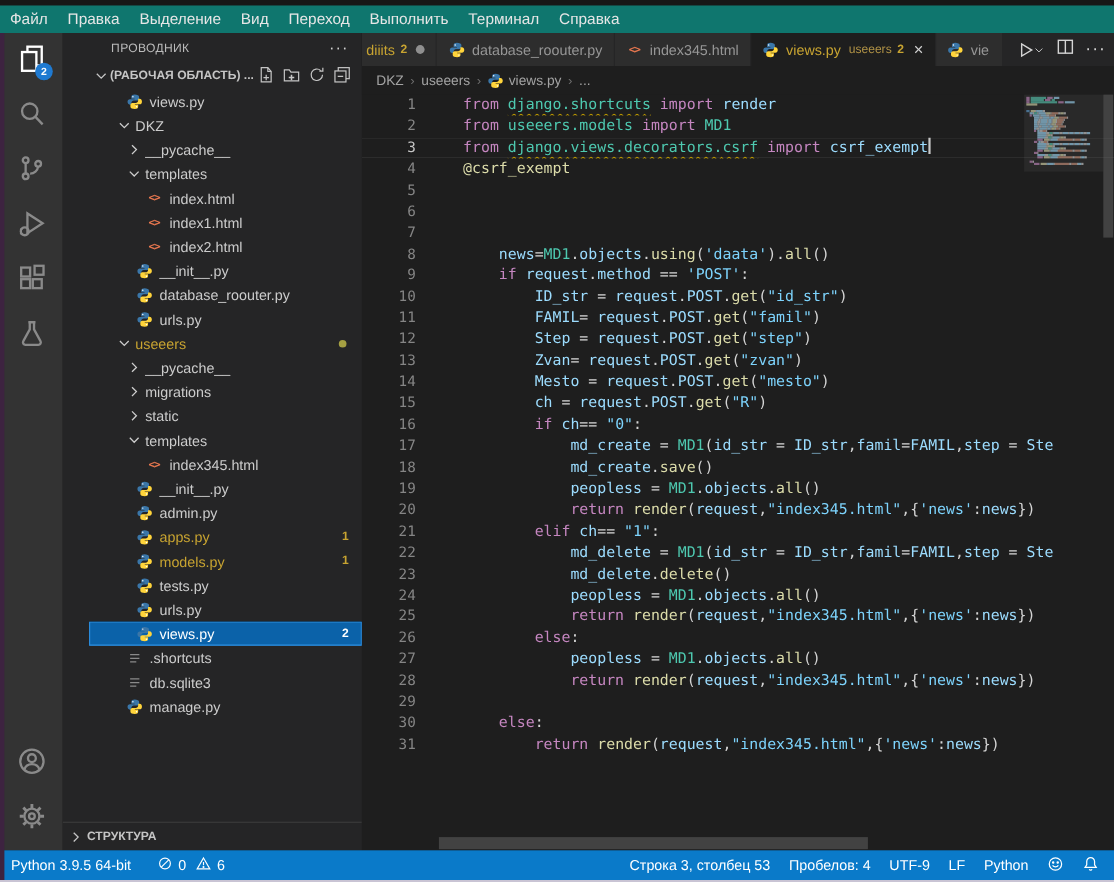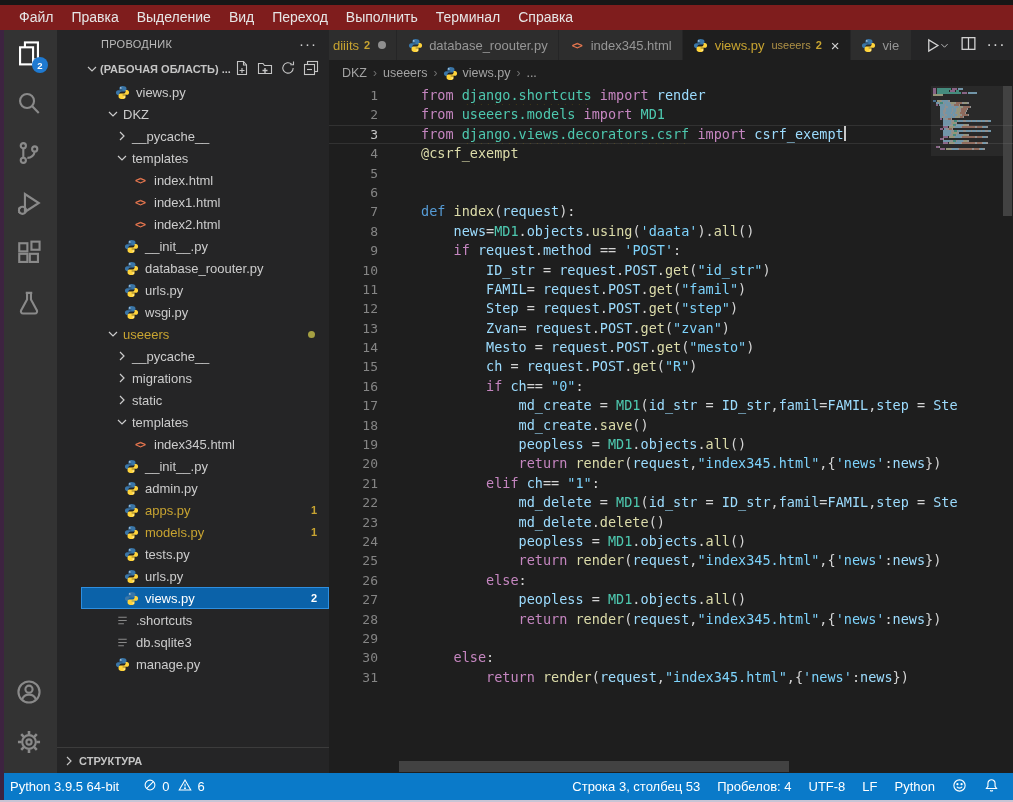--- a/index.html
+++ b/index.html
@@ -1,20 +1,20 @@
 <!DOCTYPE html>
 <html><head>
 <meta charset="utf-8">
 <style>
   html,body{margin:0;padding:0;}
   body{width:1013px;height:802px;position:relative;background:#1e1e1e;overflow:hidden;
        font-family:"Liberation Sans",sans-serif;-webkit-font-smoothing:antialiased;}
   .window-top{position:absolute;top:0;left:0;right:0;height:5px;background:#171717;}
-  .menubar{position:absolute;top:5px;left:0;right:0;height:25px;background:#7f1d1d;
-           display:flex;align-items:center;padding-left:10px;z-index:30;}
+  .menubar{position:absolute;top:5px;left:0;right:0;height:25px;background:#0f766e;
+           display:flex;align-items:center;z-index:30;}
   .menu-item{color:#e6e6e6;font-size:14px;padding:0 9px;height:25px;line-height:25px;cursor:default;}
   .edge-left{position:absolute;top:30px;left:0;width:4px;bottom:0;background:#3d2340;z-index:60;}
   .edge-bottom{position:absolute;left:0;right:0;bottom:0;height:2px;background:#c9c4d4;z-index:70;}
 
   .main{position:absolute;top:30px;left:0;right:0;bottom:29px;display:flex;}
 
   
   .activitybar{width:57px;background:#333333;display:flex;flex-direction:column;align-items:center;flex-shrink:0;}
   .ab-item{width:57px;height:50px;display:flex;align-items:center;justify-content:center;position:relative;color:#8a8a8a;}
   .ab-item.active{box-shadow:inset 2px 0 0 #ffffff;color:#ffffff;}
@@ -281,31 +281,20 @@
           <span class="ficon">
             <svg viewBox="0 0 16 16" style="width:15px;height:15px">
               <path fill="#3a76a8" d="M7.9 1C6 1 4.7 1.8 4.7 3.2V5h3.2v.5H3.3C1.9 5.5 1 6.6 1 8.1s.9 2.7 2.3 2.7h1.4V9.2c0-1.3 1.1-2.3 2.4-2.3h3.2c1 0 1.9-.9 1.9-2V3.2C12.2 1.9 10.3 1 7.9 1z"></path>
               <path fill="#ffd43b" d="M8.1 15c1.9 0 3.2-.8 3.2-2.2V11H8.1v-.5h4.6c1.4 0 2.3-1.1 2.3-2.6S14.1 5.2 12.7 5.2h-1.4v1.6c0 1.3-1.1 2.3-2.4 2.3H5.7c-1 0-1.9.9-1.9 2v1.7C3.8 14.1 5.7 15 8.1 15z"></path>
               <circle fill="#fff" cx="6.2" cy="3.1" r=".7"></circle>
               <circle fill="#fff" cx="9.8" cy="12.9" r=".7"></circle>
             </svg>
           </span>
           <span class="lbl">urls.py</span>
         </div>
-        <div class="tree-row" style="padding-left: 42px;">
-          <span class="ficon">
-            <svg viewBox="0 0 16 16" style="width:15px;height:15px">
-              <path fill="#3a76a8" d="M7.9 1C6 1 4.7 1.8 4.7 3.2V5h3.2v.5H3.3C1.9 5.5 1 6.6 1 8.1s.9 2.7 2.3 2.7h1.4V9.2c0-1.3 1.1-2.3 2.4-2.3h3.2c1 0 1.9-.9 1.9-2V3.2C12.2 1.9 10.3 1 7.9 1z"></path>
-              <path fill="#ffd43b" d="M8.1 15c1.9 0 3.2-.8 3.2-2.2V11H8.1v-.5h4.6c1.4 0 2.3-1.1 2.3-2.6S14.1 5.2 12.7 5.2h-1.4v1.6c0 1.3-1.1 2.3-2.4 2.3H5.7c-1 0-1.9.9-1.9 2v1.7C3.8 14.1 5.7 15 8.1 15z"></path>
-              <circle fill="#fff" cx="6.2" cy="3.1" r=".7"></circle>
-              <circle fill="#fff" cx="9.8" cy="12.9" r=".7"></circle>
-            </svg>
-          </span>
-          <span class="lbl">wsgi.py</span>
-        </div>
         <div class="tree-row warn" style="padding-left: 24px;">
           <span class="chev"><svg viewBox="0 0 16 16" style="width:16px;height:16px;" fill="none" stroke="currentColor" stroke-width="1.2">
               <path d="M4 6l4 4 4-4"></path>
             </svg></span>
           <span class="lbl">useeers</span>
           <span class="tree-dot"></span>
         </div>
         <div class="tree-row" style="padding-left: 33px;">
           <span class="chev"><svg viewBox="0 0 16 16" style="width:16px;height:16px;" fill="none" stroke="currentColor" stroke-width="1.2">
               <path d="M6 4l4 4-4 4"></path>
@@ -542,21 +531,21 @@
           <span>...</span>
         </span>
       </div>
     <div class="code" id="code">
         <div class="line"><span class="gutter">1</span><span class="lcontent"><span class="tk-k">from</span><span class="tk-t"> </span><span class="tk-cu">django.shortcuts</span><span class="tk-t"> </span><span class="tk-k">import</span><span class="tk-t"> </span><span class="tk-v">render</span></span></div>
         <div class="line"><span class="gutter">2</span><span class="lcontent"><span class="tk-k">from</span><span class="tk-t"> </span><span class="tk-c">useeers.models</span><span class="tk-t"> </span><span class="tk-k">import</span><span class="tk-t"> </span><span class="tk-c">MD1</span></span></div>
         <div class="line current"><span class="gutter">3</span><span class="lcontent"><span class="tk-k">from</span><span class="tk-t"> </span><span class="tk-cu">django.views.decorators.csrf</span><span class="tk-t"> </span><span class="tk-k">import</span><span class="tk-t"> </span><span class="tk-v">csrf_exempt</span><span class="cursor"></span></span></div>
         <div class="line"><span class="gutter">4</span><span class="lcontent"><span class="tk-f">@csrf_exempt</span></span></div>
         <div class="line"><span class="gutter">5</span><span class="lcontent"></span></div>
         <div class="line"><span class="gutter">6</span><span class="lcontent"></span></div>
-        <div class="line"><span class="gutter">7</span><span class="lcontent"><span class="tk-d">def</span><span class="tk-t"> </span><span class="tk-f">index</span><span class="tk-t">(</span><span class="tk-v">request</span><span class="tk-t">):</span></span></div>
+        <div class="line"><span class="gutter">7</span></div>
         <div class="line"><span class="gutter">8</span><span class="lcontent"><span class="tk-t">    </span><span class="tk-v">news</span><span class="tk-t">=</span><span class="tk-c">MD1</span><span class="tk-t">.</span><span class="tk-v">objects</span><span class="tk-t">.</span><span class="tk-f">using</span><span class="tk-t">(</span><span class="tk-s">'daata'</span><span class="tk-t">).</span><span class="tk-f">all</span><span class="tk-t">()</span></span></div>
         <div class="line"><span class="gutter">9</span><span class="lcontent"><span class="tk-t">    </span><span class="tk-k">if</span><span class="tk-t"> </span><span class="tk-v">request</span><span class="tk-t">.</span><span class="tk-v">method</span><span class="tk-t"> == </span><span class="tk-s">'POST'</span><span class="tk-t">:</span></span></div>
         <div class="line"><span class="gutter">10</span><span class="lcontent"><span class="tk-t">        </span><span class="tk-v">ID_str</span><span class="tk-t"> = </span><span class="tk-v">request</span><span class="tk-t">.</span><span class="tk-v">POST</span><span class="tk-t">.</span><span class="tk-f">get</span><span class="tk-t">(</span><span class="tk-s">"id_str"</span><span class="tk-t">)</span></span></div>
         <div class="line"><span class="gutter">11</span><span class="lcontent"><span class="tk-t">        </span><span class="tk-v">FAMIL</span><span class="tk-t">= </span><span class="tk-v">request</span><span class="tk-t">.</span><span class="tk-v">POST</span><span class="tk-t">.</span><span class="tk-f">get</span><span class="tk-t">(</span><span class="tk-s">"famil"</span><span class="tk-t">)</span></span></div>
         <div class="line"><span class="gutter">12</span><span class="lcontent"><span class="tk-t">        </span><span class="tk-v">Step</span><span class="tk-t"> = </span><span class="tk-v">request</span><span class="tk-t">.</span><span class="tk-v">POST</span><span class="tk-t">.</span><span class="tk-f">get</span><span class="tk-t">(</span><span class="tk-s">"step"</span><span class="tk-t">)</span></span></div>
         <div class="line"><span class="gutter">13</span><span class="lcontent"><span class="tk-t">        </span><span class="tk-v">Zvan</span><span class="tk-t">= </span><span class="tk-v">request</span><span class="tk-t">.</span><span class="tk-v">POST</span><span class="tk-t">.</span><span class="tk-f">get</span><span class="tk-t">(</span><span class="tk-s">"zvan"</span><span class="tk-t">)</span></span></div>
         <div class="line"><span class="gutter">14</span><span class="lcontent"><span class="tk-t">        </span><span class="tk-v">Mesto</span><span class="tk-t"> = </span><span class="tk-v">request</span><span class="tk-t">.</span><span class="tk-v">POST</span><span class="tk-t">.</span><span class="tk-f">get</span><span class="tk-t">(</span><span class="tk-s">"mesto"</span><span class="tk-t">)</span></span></div>
         <div class="line"><span class="gutter">15</span><span class="lcontent"><span class="tk-t">        </span><span class="tk-v">ch</span><span class="tk-t"> = </span><span class="tk-v">request</span><span class="tk-t">.</span><span class="tk-v">POST</span><span class="tk-t">.</span><span class="tk-f">get</span><span class="tk-t">(</span><span class="tk-s">"R"</span><span class="tk-t">)</span></span></div>
         <div class="line"><span class="gutter">16</span><span class="lcontent"><span class="tk-t">        </span><span class="tk-k">if</span><span class="tk-t"> </span><span class="tk-v">ch</span><span class="tk-t">== </span><span class="tk-s">"0"</span><span class="tk-t">:</span></span></div>
         <div class="line"><span class="gutter">17</span><span class="lcontent"><span class="tk-t">            </span><span class="tk-v">md_create</span><span class="tk-t"> = </span><span class="tk-c">MD1</span><span class="tk-t">(</span><span class="tk-v">id_str</span><span class="tk-t"> = </span><span class="tk-v">ID_str</span><span class="tk-t">,</span><span class="tk-v">famil</span><span class="tk-t">=</span><span class="tk-v">FAMIL</span><span class="tk-t">,</span><span class="tk-v">step</span><span class="tk-t"> = </span><span class="tk-v">Ste</span></span></div>
@@ -914,21 +903,21 @@
             <path d="M8 2.2L14.6 13.6H1.4z"></path>
             <path d="M8 6.5v3.2"></path>
             <circle cx="8" cy="11.6" r=".5" fill="#fff"></circle>
           </svg></span>
         <span>6</span>
       </div>
     </div>
   <div class="sb-right" id="sb-right">
       <div class="sb-item">Строка 3, столбец 53</div>
       <div class="sb-item">Пробелов: 4</div>
-      <div class="sb-item">UTF-8</div>
+      <div class="sb-item">UTF-9</div>
       <div class="sb-item">LF</div>
       <div class="sb-item">Python</div>
       <div class="sb-item">
         <span><svg viewBox="0 0 16 16" style="width:15px;height:15px;" fill="none" stroke="currentColor" stroke-width="1.2">
             <circle cx="8" cy="8" r="6"></circle>
             <circle cx="5.8" cy="6.6" r=".6" fill="#fff"></circle>
             <circle cx="10.2" cy="6.6" r=".6" fill="#fff"></circle>
             <path d="M5.2 9.3a3.4 3.4 0 0 0 5.6 0"></path>
           </svg></span>
       </div>

